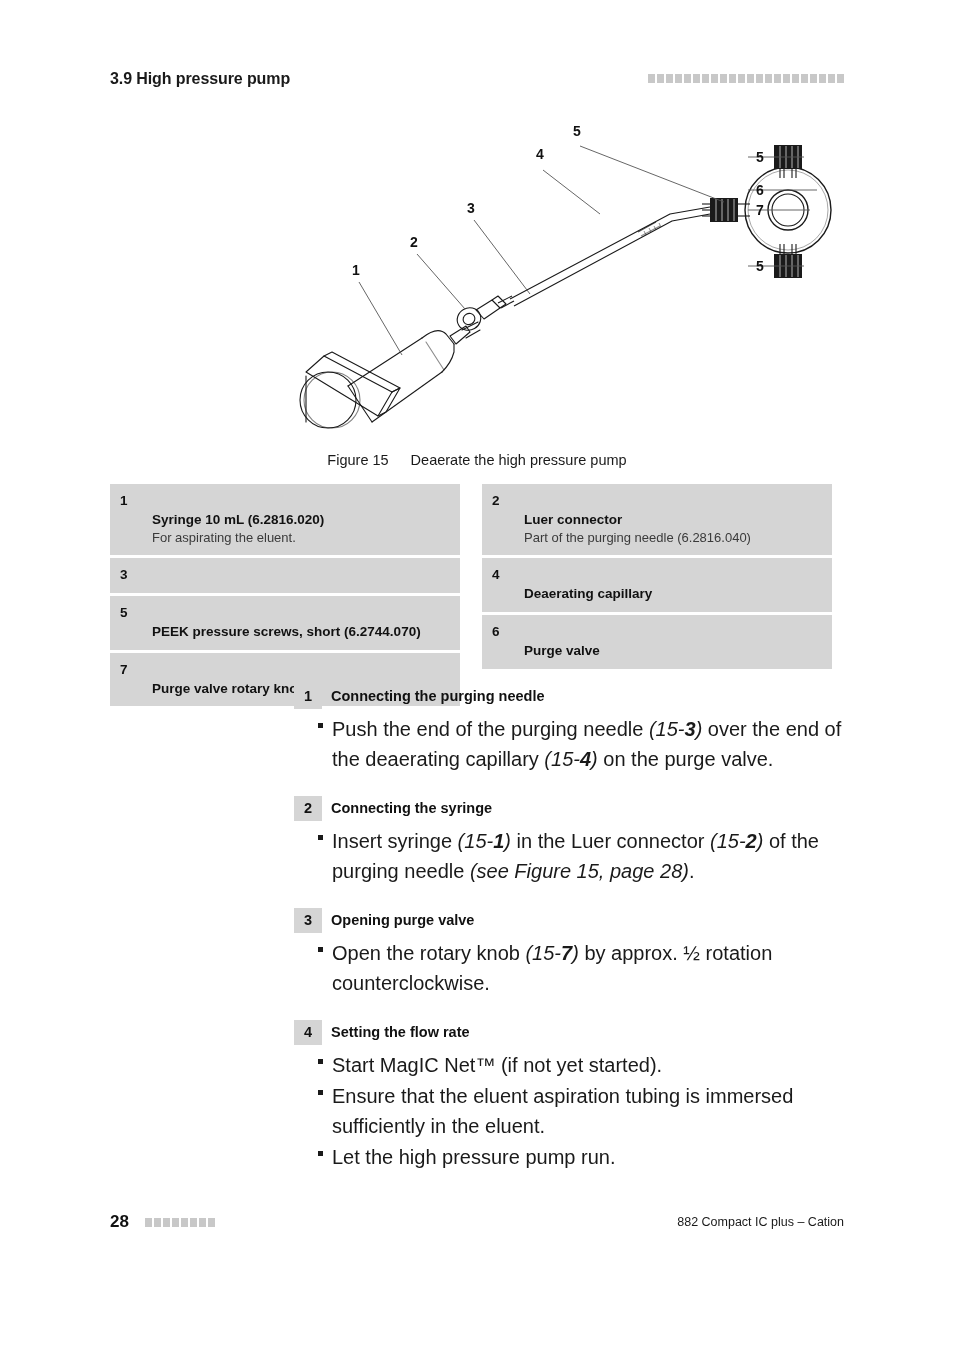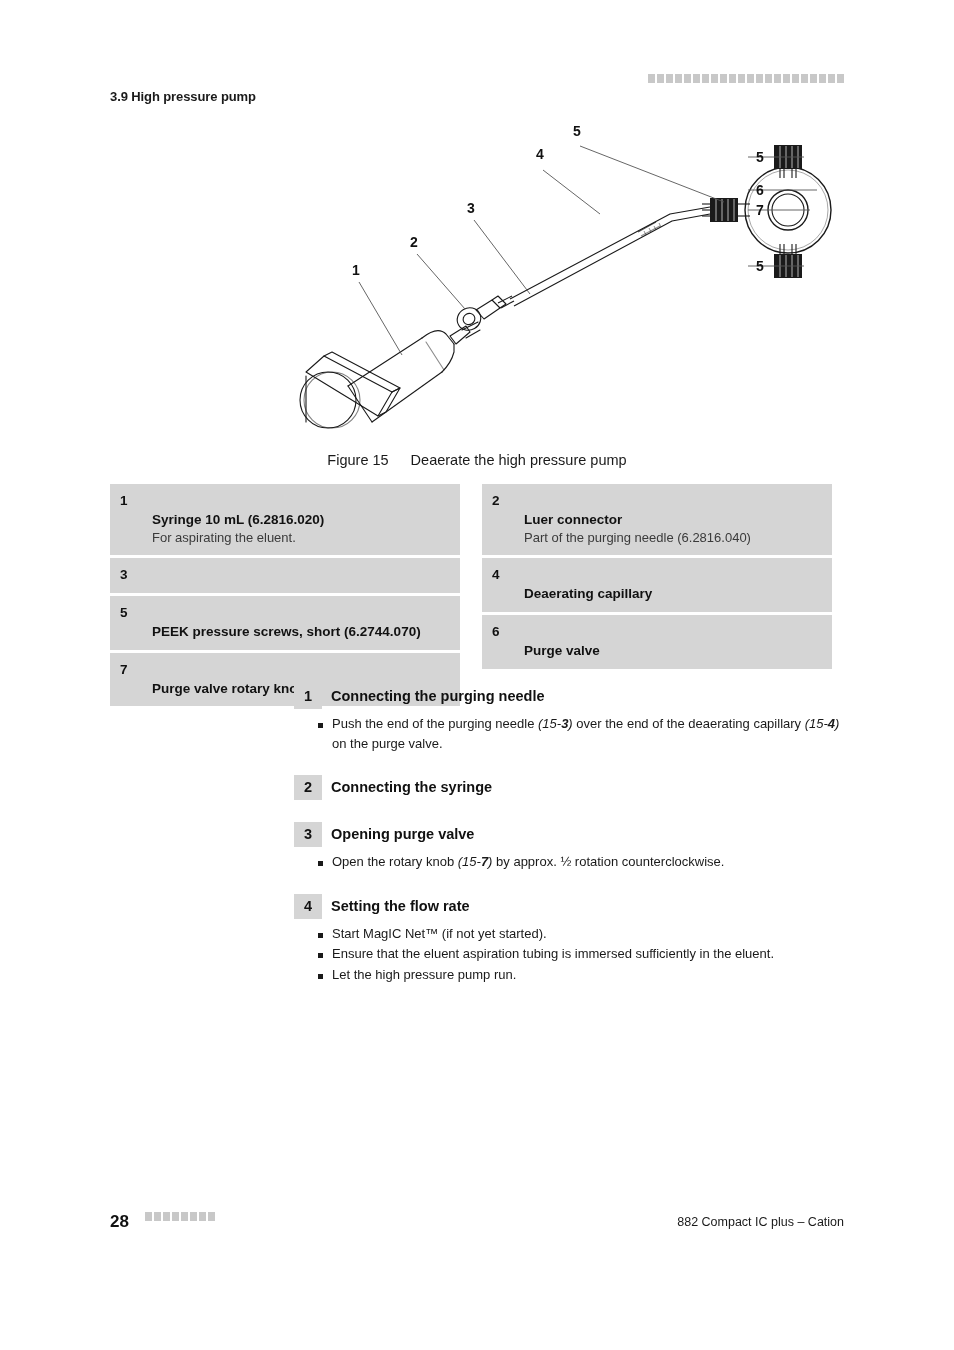--- a/index.html
+++ b/index.html
@@ -26,26 +26,25 @@
     position: absolute;
     top: 70px;
     left: 110px;
     right: 110px;
     height: 20px;
   }
   .hdr-title {
     position: absolute;
     left: 0;
     top: 0;
-    font-size: 13px;
+    font-size: 16px;
     font-weight: 700;
     letter-spacing: -0.1px;
     color: #1a1a1a;
     white-space: nowrap;
-    margin-top: 19px;
   }
   .sq-run {
     position: absolute;
     right: 0;
     top: 4px;
     display: flex;
     gap: 2px;
   }
   .sq-run i {
     display: block;
@@ -151,21 +150,21 @@
     font-size: 14.5px;
     font-weight: 700;
     color: #111;
     line-height: 25px;
     padding-left: 9px;
   }
   .bullets { margin: 0; padding: 0; list-style: none; }
   .bullets li {
     position: relative;
     padding-left: 38px;
-    font-size: 13px;
+    font-size: 20px;
     line-height: 1.5;
     color: #1a1a1a;
     margin-bottom: 1px;
   }
   .bullets li::before {
     content: "";
     position: absolute;
     left: 24px;
     top: 9px;
     width: 5px;
@@ -181,21 +180,21 @@
     left: 110px;
     right: 110px;
     top: 1212px;
     height: 22px;
   }
   .ftr-page {
     position: absolute;
     left: 0;
     top: 0;
     display: flex;
-    align-items: flex-start;
+    align-items: center;
     gap: 16px;
   }
   .ftr-page .pg {
     font-size: 17px;
     font-weight: 700;
     color: #111;
   }
   .ftr-page .sq-run2 { display: flex; gap: 2px; }
   .ftr-page .sq-run2 i {
     display: block;
@@ -438,20 +437,23 @@
         </div>
         <ul class="bullets">
           <li><span>Push the end of the purging needle </span><i>(15-</i><b>3</b><i>)</i><span> over the end of the deaerating capillary </span><i>(15-</i><b>4</b><i>)</i><span> on the purge valve.</span></li>
         </ul>
       </div>
       <div class="step">
         <div class="step-head">
           <div class="step-num">2</div>
           <div class="step-title">Connecting the syringe</div>
         </div>
+        <ul class="bullets">
+          <li><span>Insert syringe </span><i>(15-</i><b>1</b><i>)</i><span> in the Luer connector </span><i>(15-</i><b>2</b><i>)</i><span> of the purging needle </span><i>(see Figure 15, page 28)</i><span>.</span></li>
+        </ul>
       </div>
       <div class="step">
         <div class="step-head">
           <div class="step-num">3</div>
           <div class="step-title">Opening purge valve</div>
         </div>
         <ul class="bullets">
           <li><span>Open the rotary knob </span><i>(15-</i><b>7</b><i>)</i><span> by approx. ½ rotation counterclockwise.</span></li>
         </ul>
       </div>

